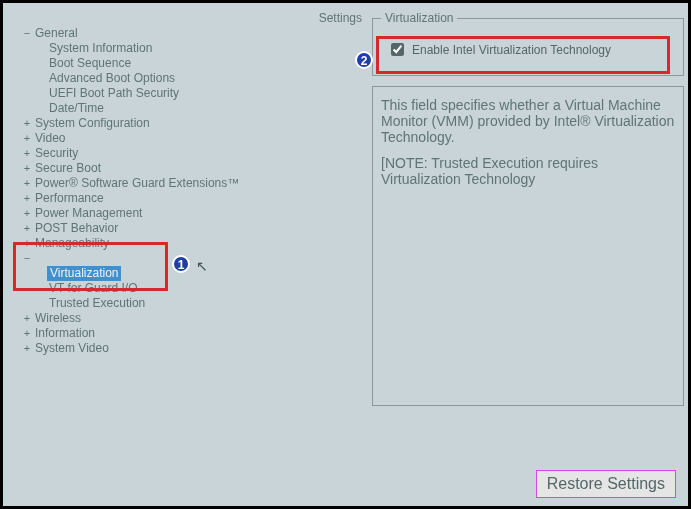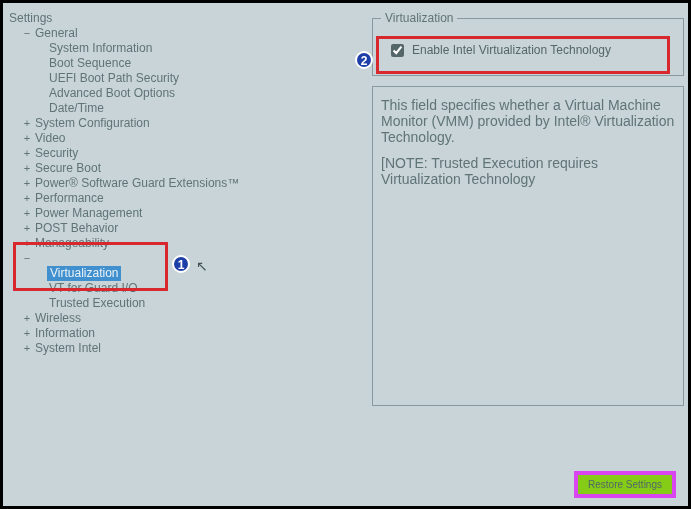--- a/index.html
+++ b/index.html
@@ -43,21 +43,21 @@
       white-space: nowrap;
     }
     .toggle {
       width: 12px;
       display: inline-block;
       text-align: center;
       font-size: 11px;
       color: #607476;
       cursor: pointer;
     }
-    .indent-0 { padding-left: 0px; }
+    .indent-0 { padding-left: 0px; justify-content: flex-end; }
     .indent-1 { padding-left: 14px; }
     .indent-2 { padding-left: 28px; }
     .label {
       padding: 0 2px;
     }
     .selected {
       background: #4090d0;
       color: #eaf2f5;
       display: inline-block;
       padding: 0 3px;
@@ -68,44 +68,44 @@
       margin-bottom: 10px;
       position: relative;
     }
     fieldset.virt legend {
       padding: 0 4px;
       color: #607476;
       font-size: 12px;
     }
     .checkbox-row {
       display: flex;
-      align-items: center;
+      align-items: flex-start;
       padding: 14px 4px 10px 10px;
     }
     .checkbox-row input[type=checkbox] {
       margin-right: 8px;
       accent-color: #556668;
     }
     .desc-box {
       border: 1px solid #8899a0;
       height: 320px;
       padding: 10px 8px;
       color: #607476;
       line-height: 16px;
       font-size: 14px;
     }
     .desc-box p { margin-bottom: 10px; }
     .restore-btn {
       position: absolute;
       right: 12px;
       bottom: 8px;
-      background: #84cc16;
-      border: 4px solid #d946ef;
+      background: #e5e5e5;
+      border: 1px solid #d946ef;
       padding: 4px 10px;
-      font-size: 10px;
+      font-size: 16px;
       color: #556668;
       cursor: pointer;
     }
     
     .annot-box {
       position: absolute;
       border: 3px solid #d7282d;
       pointer-events: none;
     }
     .annot-1 {
@@ -162,28 +162,28 @@
       <div class="tree-row indent-2">
         <span class="toggle"></span>
         <span class="label">System Information</span>
       </div>
       <div class="tree-row indent-2">
         <span class="toggle"></span>
         <span class="label">Boot Sequence</span>
       </div>
       <div class="tree-row indent-2">
         <span class="toggle"></span>
+        <span class="label">Advanced Boot Options</span>
+      </div>
+      <div class="tree-row indent-2">
+        <span class="toggle"></span>
         <span class="label">UEFI Boot Path Security</span>
       </div>
       <div class="tree-row indent-2">
         <span class="toggle"></span>
-        <span class="label">Advanced Boot Options</span>
-      </div>
-      <div class="tree-row indent-2">
-        <span class="toggle"></span>
         <span class="label">Date/Time</span>
       </div>
 
       <div class="tree-row indent-1">
         <span class="toggle">+</span>
         <span class="label">System Configuration</span>
       </div>
       <div class="tree-row indent-1">
         <span class="toggle">+</span>
         <span class="label">Video</span>
@@ -236,21 +236,21 @@
       <div class="tree-row indent-1">
         <span class="toggle">+</span>
         <span class="label">Wireless</span>
       </div>
       <div class="tree-row indent-1">
         <span class="toggle">+</span>
         <span class="label">Information</span>
       </div>
       <div class="tree-row indent-1">
         <span class="toggle">+</span>
-        <span class="label">System Intel</span>
+        <span class="label">System Video</span>
       </div>
     </div>
   </div>
 
   <div class="right-panel">
     <fieldset class="virt">
       <legend>Virtualization</legend>
       <div class="checkbox-row">
         <input type="checkbox" checked="" style="">
         <span>Enable Intel Virtualization Technology</span>

